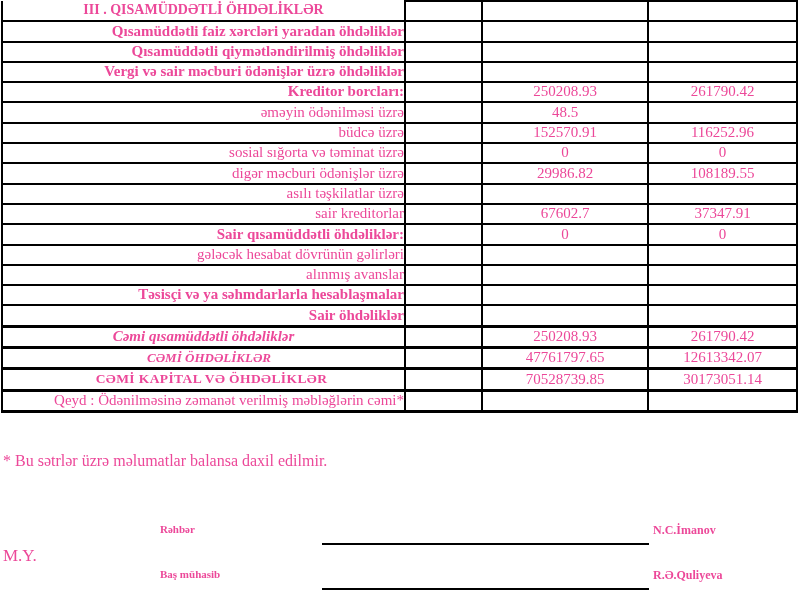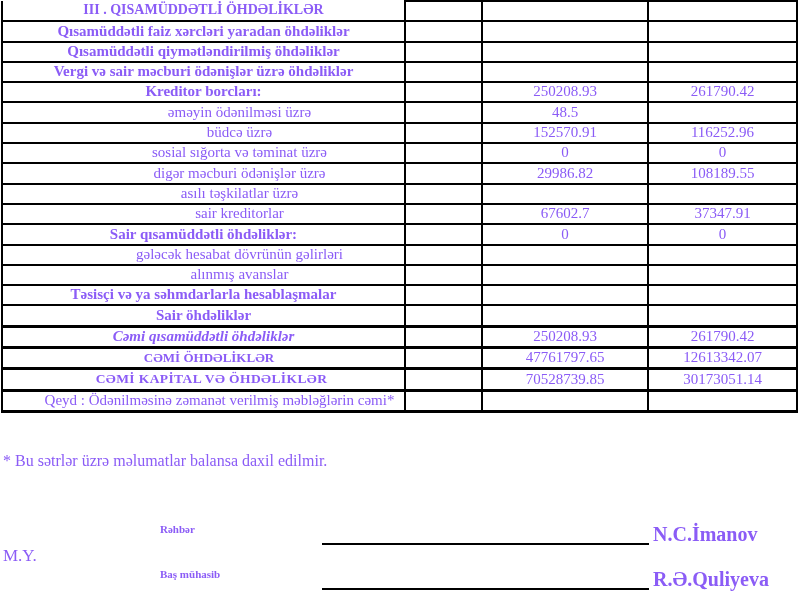--- a/index.html
+++ b/index.html
@@ -1,21 +1,21 @@
 <!DOCTYPE html>
 <html><head>
 <meta charset="utf-8">
 <style>
   html, body { margin: 0; padding: 0; background: #ffffff; }
   .page {
     position: relative;
     width: 800px;
     height: 592px;
     background: #ffffff;
-    color: #8b5cf6;
+    color: #ec4899;
     font-family: "Liberation Serif", "DejaVu Serif", serif;
     overflow: hidden;
   }
 
   
   table.balance {
     position: absolute;
     left: 1px;
     top: 0;
     width: 795px;
@@ -28,25 +28,25 @@
     padding: 0;
     vertical-align: middle;
     font-size: 15px;
     line-height: 1.05;
     overflow: hidden;
     white-space: nowrap;
   }
   
   table.balance tr:first-child td.lbl { border-top: none; }
 
-  td.lbl        { text-align: center;  font-weight: bold; padding-left: 3px; }
+  td.lbl        { text-align: right;  font-weight: bold; padding-left: 3px; }
   td.lbl.sub    { font-weight: normal; padding-left: 72px; }
   td.lbl.c-head { text-align: center; padding-left: 0; font-size: 14px; }
   td.lbl.tot-i  { text-align: center; padding-left: 0; font-style: italic; }
-  td.lbl.tot-ci { text-align: center; padding-left: 11px; font-size: 13px; }
+  td.lbl.tot-ci { text-align: center; padding-left: 11px; font-style: italic; font-size: 13px; }
   td.lbl.tot-c  { text-align: center; padding-left: 16px; font-size: 13.5px; letter-spacing: 0.4px; }
   td.lbl.plain  { font-weight: normal; }
 
   td.code { }
   td.val  { text-align: center; font-weight: normal; font-size: 16px; }
 
   tr.heavy td { border-top-width: 3px; }
   tr.last td  { border-bottom-width: 3px; padding-left: 32px; }
 
   
@@ -58,21 +58,21 @@
   }
   .sig-title {
     position: absolute;
     left: 160px;
     font-size: 11px;
     font-weight: bold;
   }
   .sig-name {
     position: absolute;
     left: 653px;
-    font-size: 20px;
+    font-size: 12px;
     font-weight: bold;
   }
   .sig-line {
     position: absolute;
     left: 322px;
     width: 327px;
     height: 0;
     border-top: 2px solid #000;
   }
   .stamp {

